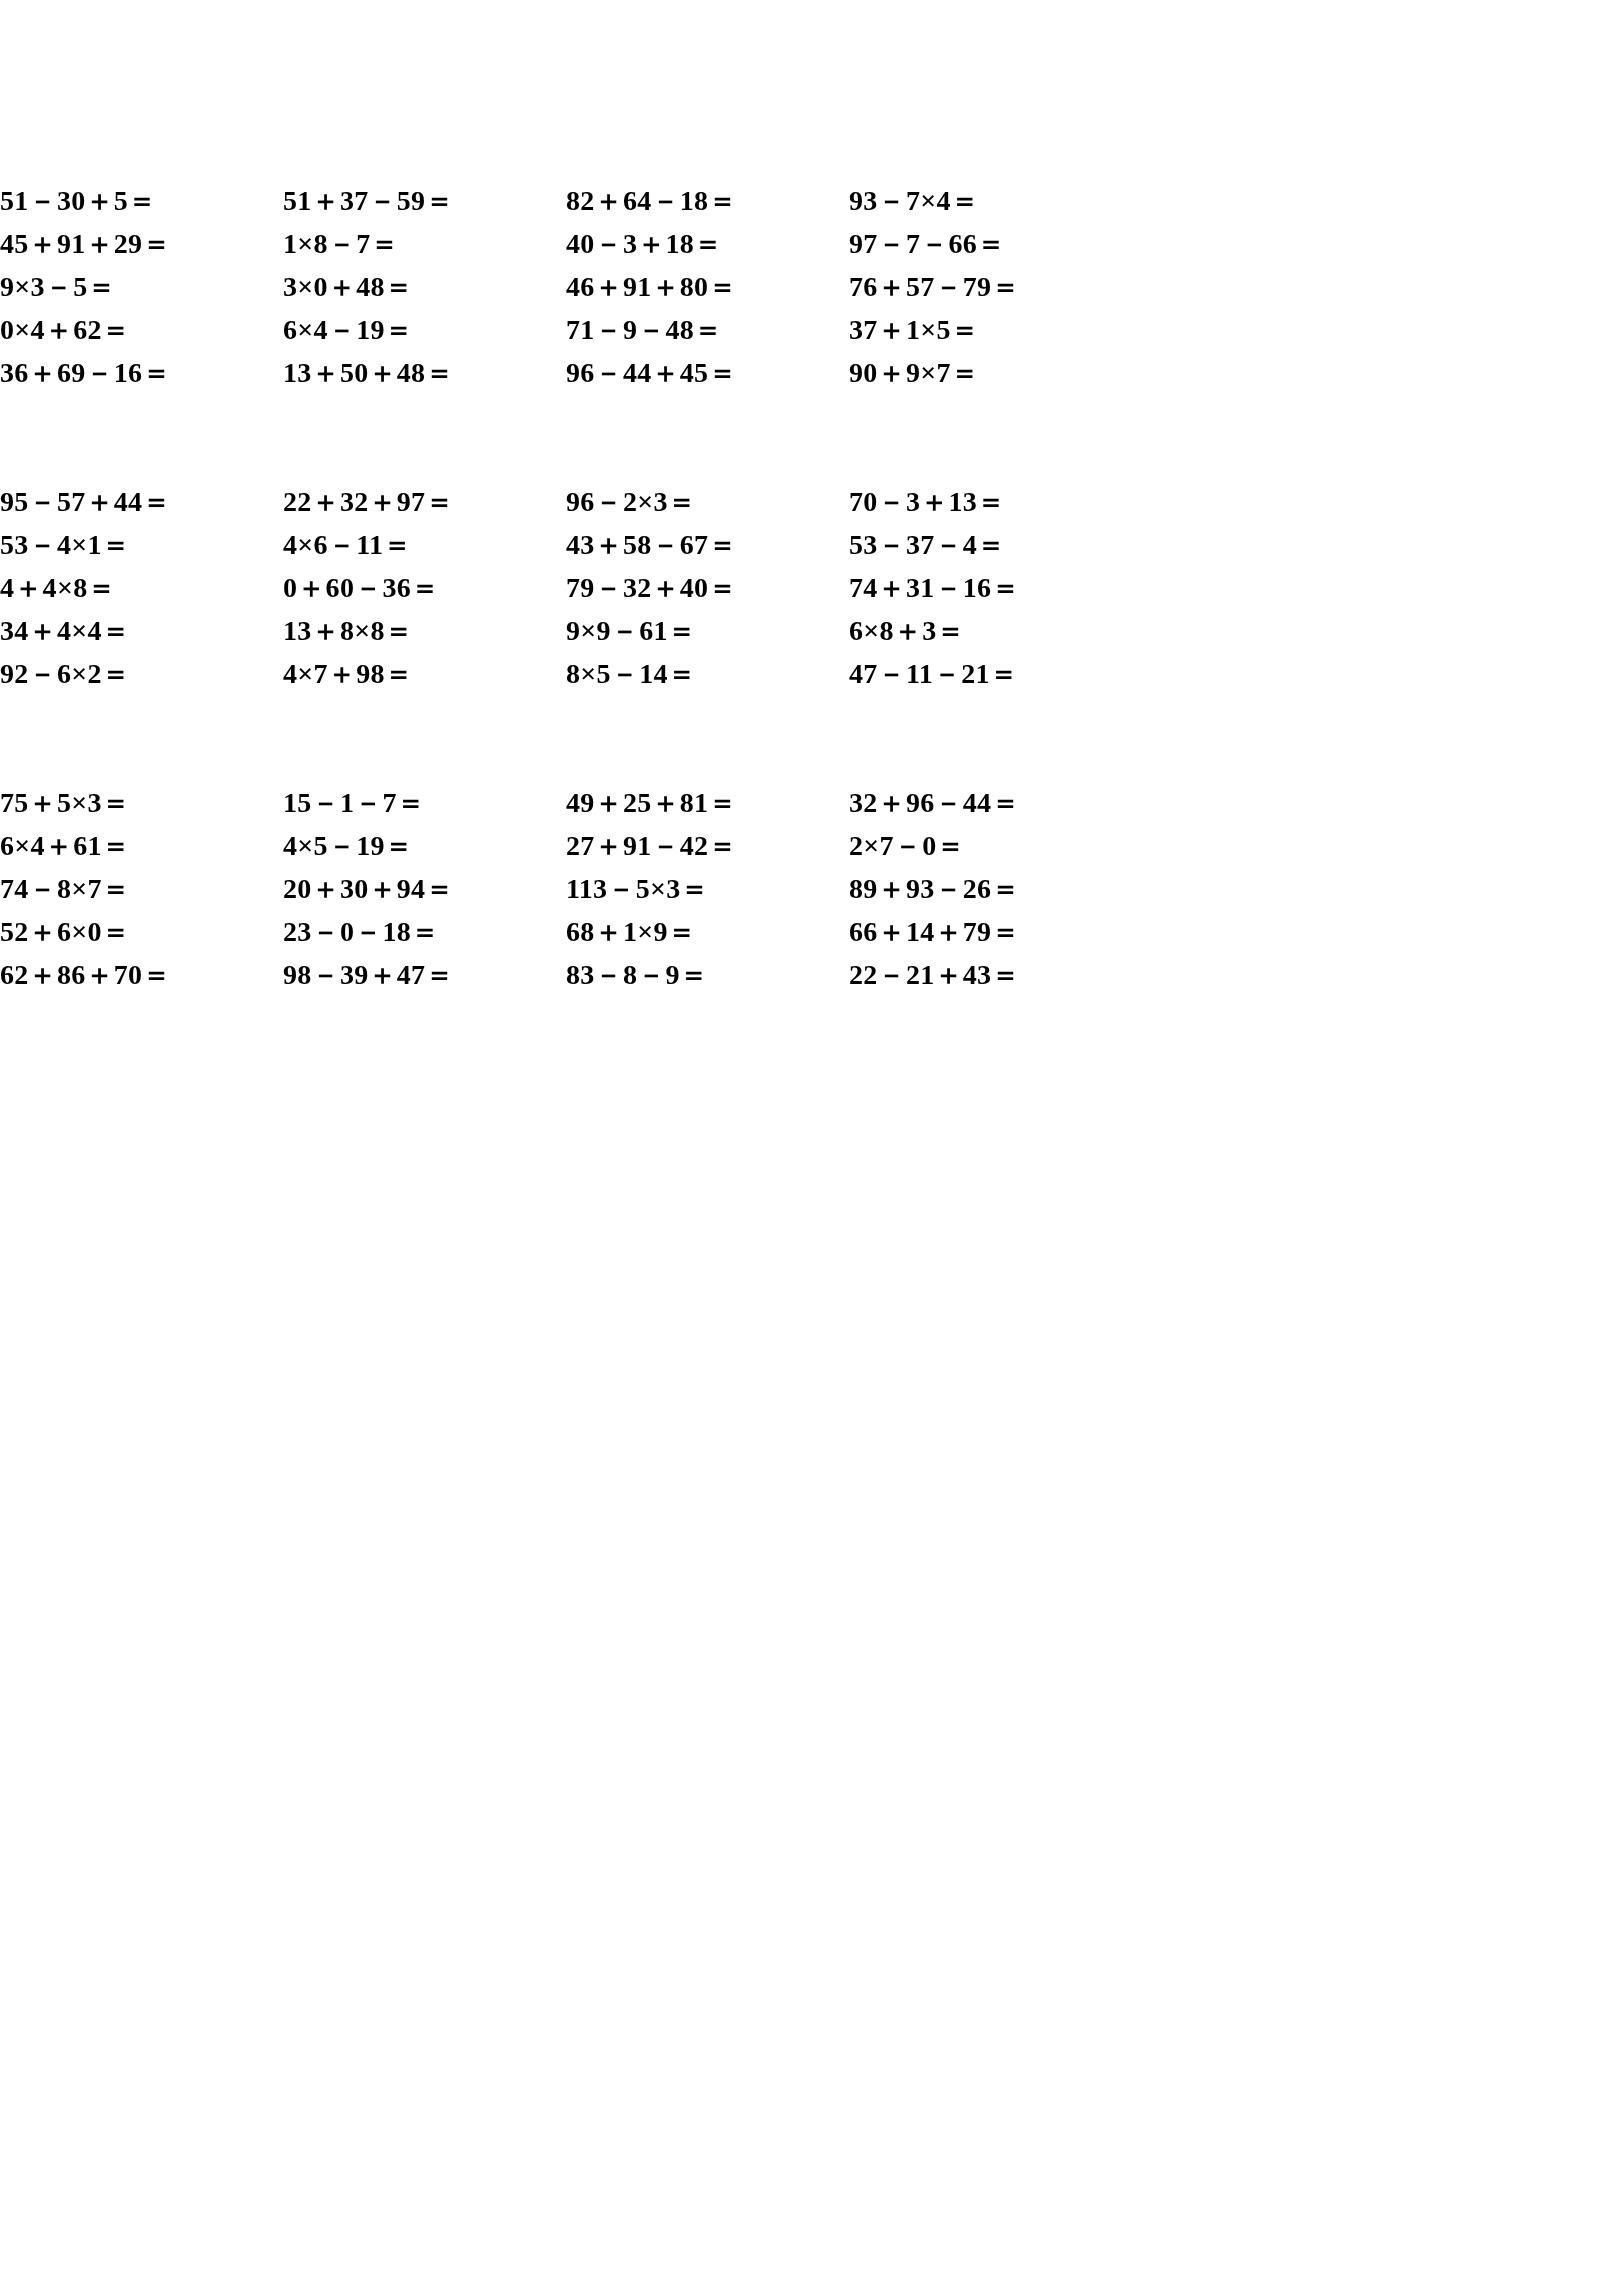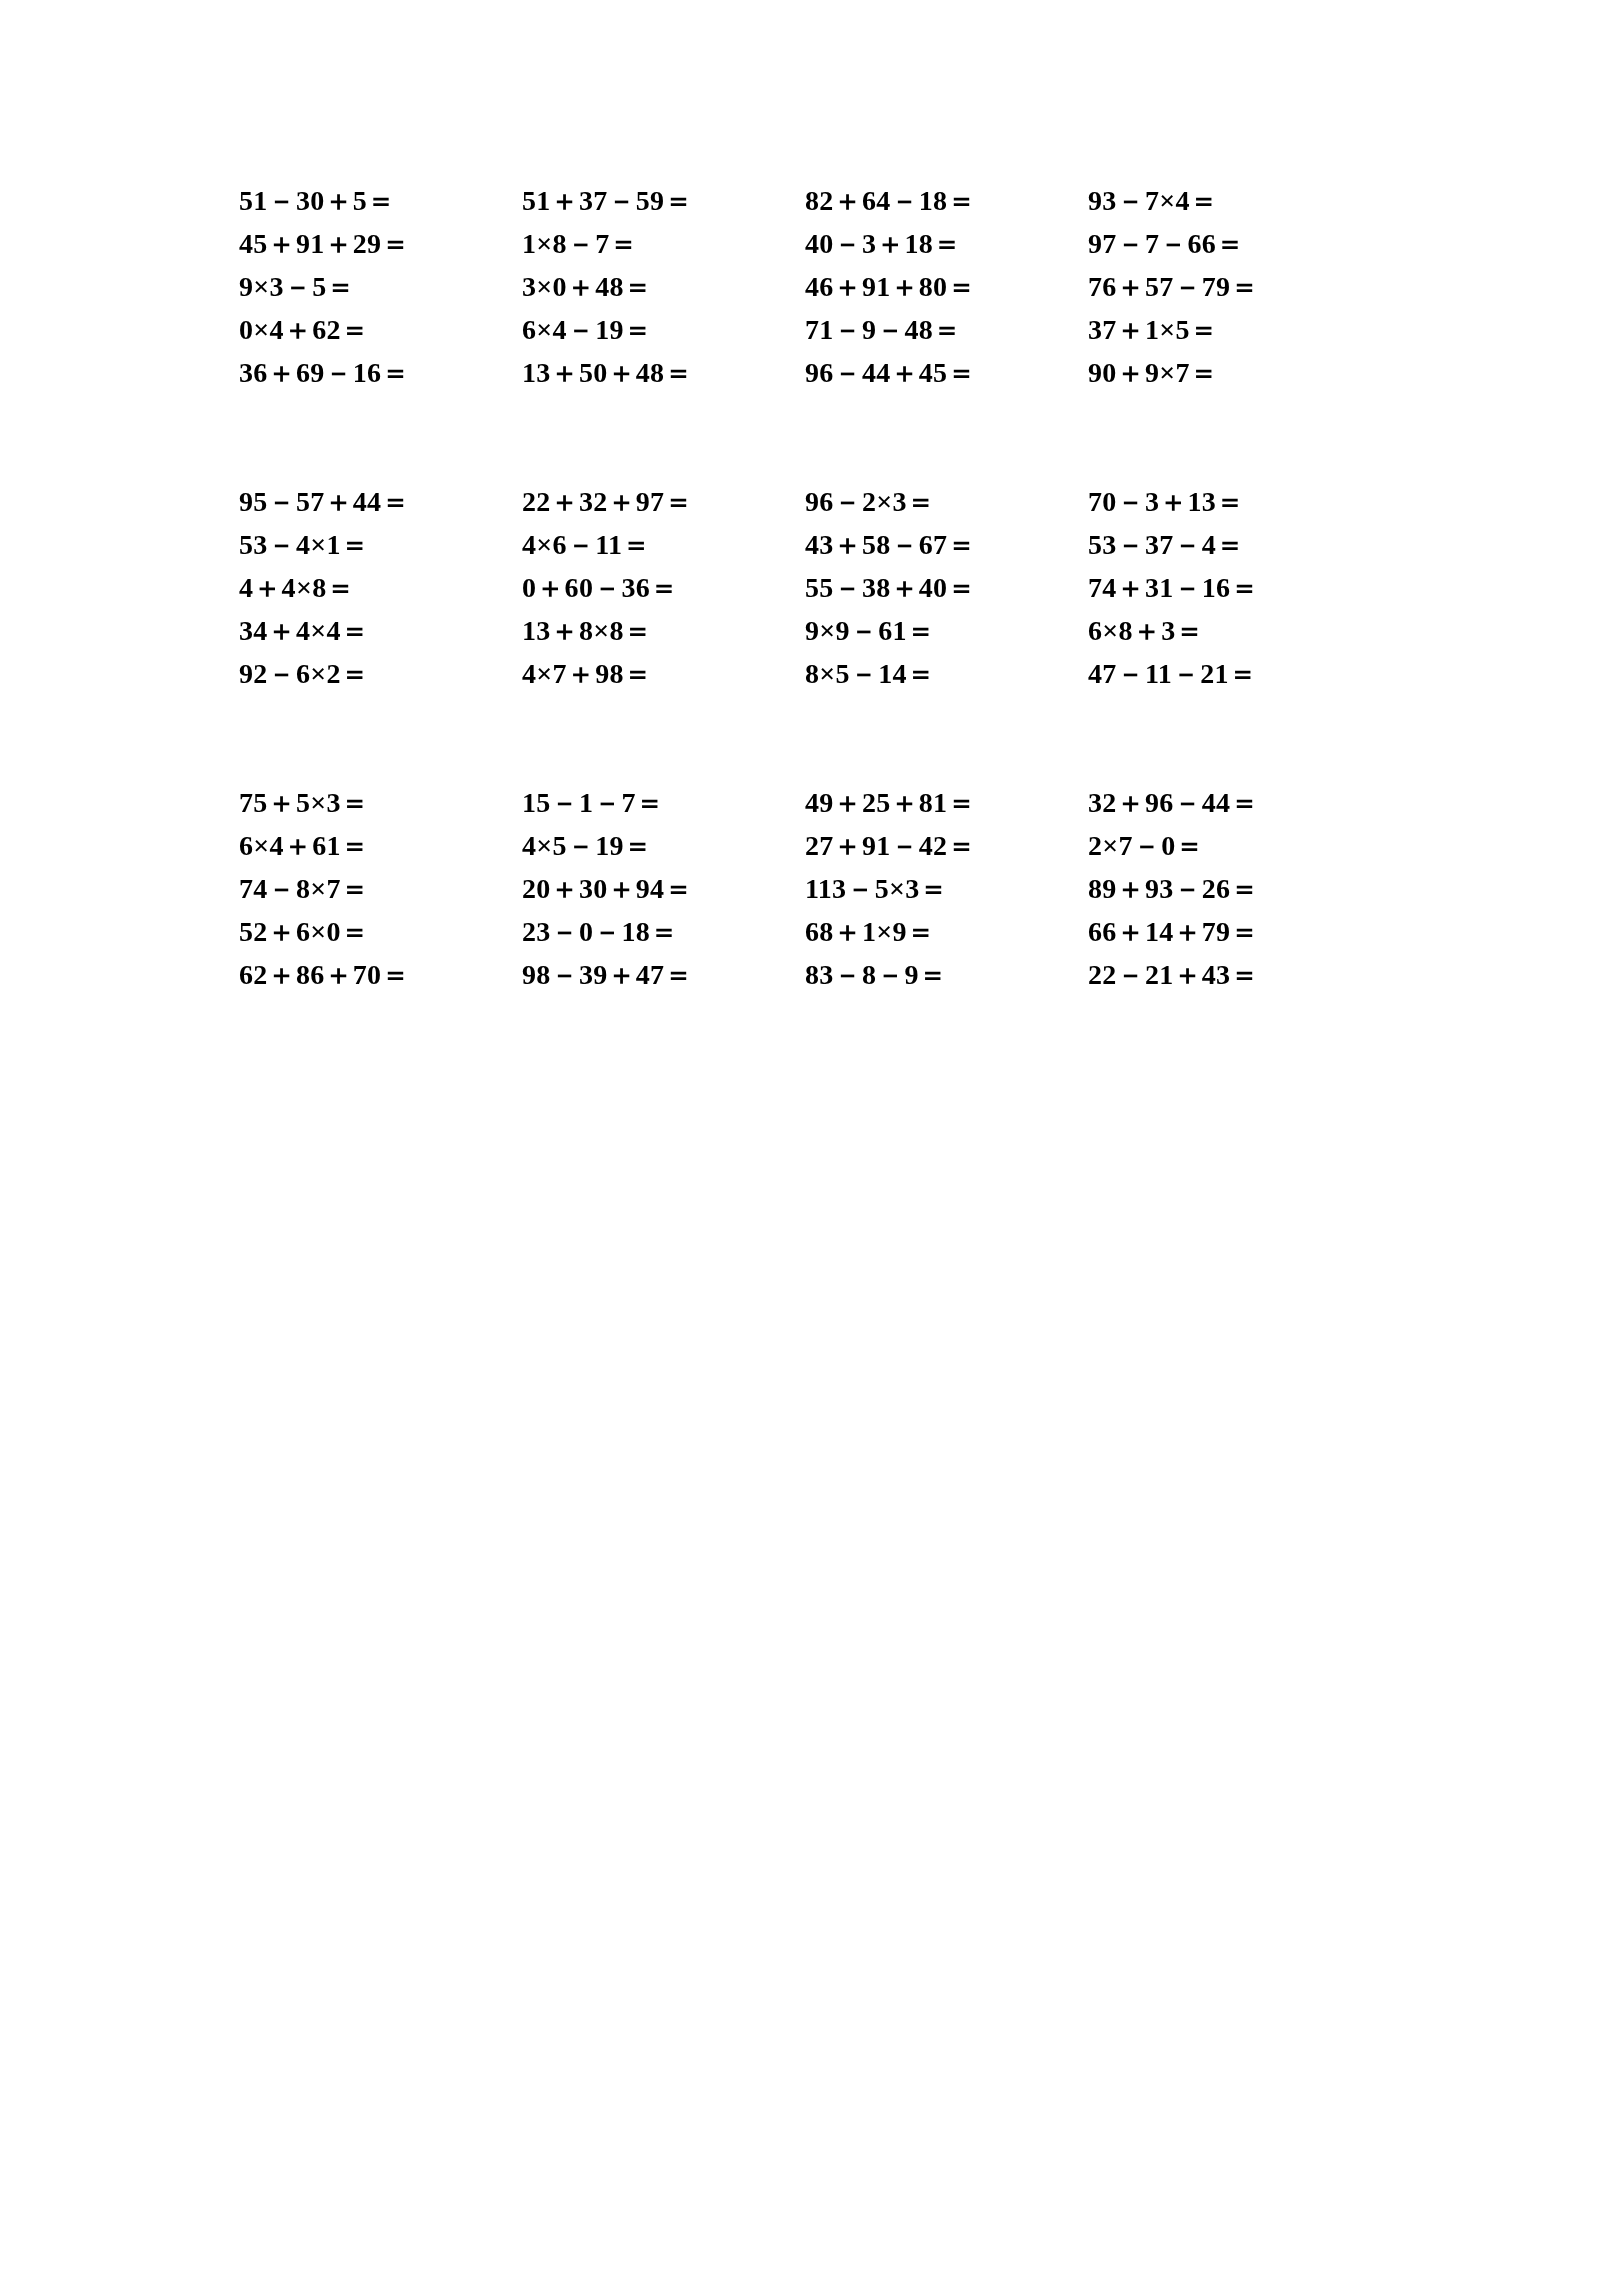--- a/index.html
+++ b/index.html
@@ -15,21 +15,20 @@
     overflow: hidden;
   }
 
   .page {
     position: relative;
     width: 1623px;
     height: 2295px;
     background: #ffffff;
     box-sizing: border-box;
     padding-top: 179px;
-    padding-left: 239px;
     padding-right: 179px;
   }
 
   .sheet {
     display: flex;
     flex-direction: column;
   }
 
   .block {
     display: grid;
@@ -83,21 +82,21 @@
         <div class="problem">95－57＋44＝</div>
         <div class="problem">22＋32＋97＝</div>
         <div class="problem">96－2×3＝</div>
         <div class="problem">70－3＋13＝</div>
         <div class="problem">53－4×1＝</div>
         <div class="problem">4×6－11＝</div>
         <div class="problem">43＋58－67＝</div>
         <div class="problem">53－37－4＝</div>
         <div class="problem">4＋4×8＝</div>
         <div class="problem">0＋60－36＝</div>
-        <div class="problem">55－38＋40＝</div>
+        <div class="problem">79－32＋40＝</div>
         <div class="problem">74＋31－16＝</div>
         <div class="problem">34＋4×4＝</div>
         <div class="problem">13＋8×8＝</div>
         <div class="problem">9×9－61＝</div>
         <div class="problem">6×8＋3＝</div>
         <div class="problem">92－6×2＝</div>
         <div class="problem">4×7＋98＝</div>
         <div class="problem">8×5－14＝</div>
         <div class="problem">47－11－21＝</div>
       </div>

